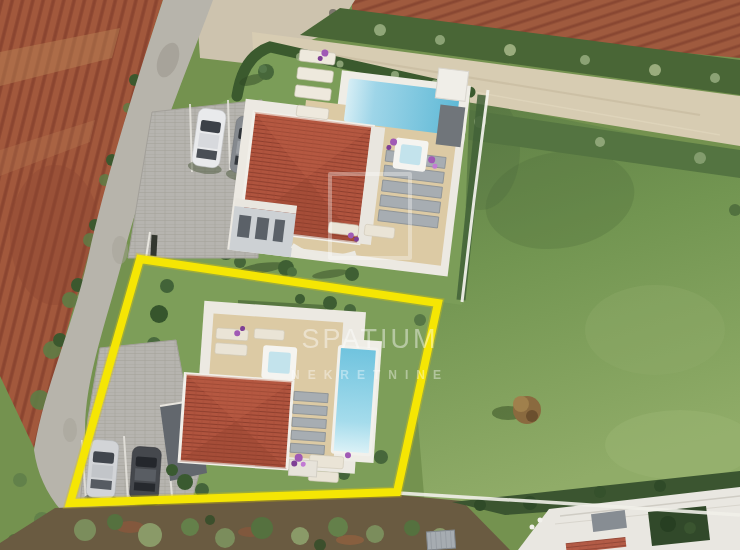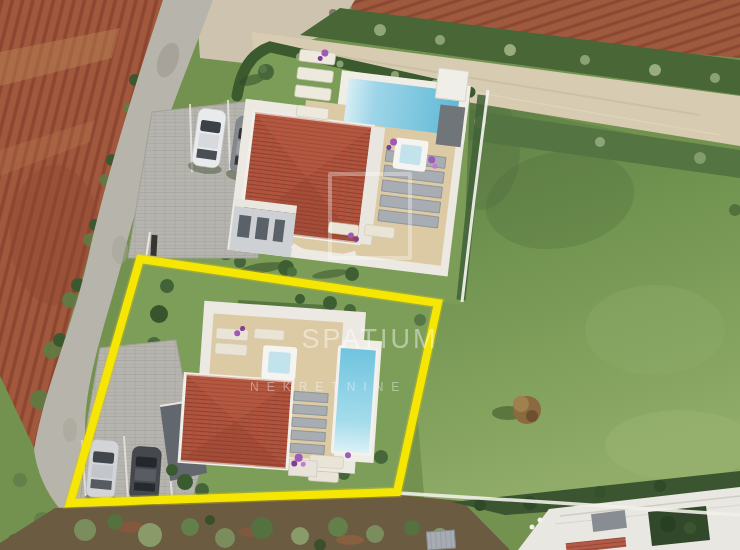--- a/index.html
+++ b/index.html
@@ -12,22 +12,22 @@
   .wm-logo{
     left:328px;top:172px;width:76px;height:80px;
     border:4px solid rgba(255,255,255,.33);border-radius:2px;
   }
   .wm-brand{
     left:250px;top:324px;width:240px;text-align:center;
     font-size:27px;letter-spacing:3px;font-weight:400;
     color:rgba(255,255,255,.44);
   }
   .wm-tag{
-    left:250px;top:380px;width:240px;text-align:left;
-    font-size:12px;letter-spacing:8px;font-weight:400;
+    left:250px;top:368px;width:240px;text-align:center;
+    font-size:12px;letter-spacing:8px;font-weight:700;
     color:rgba(255,255,255,.40);
   }
   .hl{fill:none;stroke:#F5E604;stroke-width:8;stroke-linejoin:miter;}
   .hl-under{fill:none;stroke:#d8c308;stroke-width:11;opacity:.35;stroke-linejoin:miter;}
 </style>
 </head>
 <body>
 
 <div class="stage">
 <svg width="740" height="550" viewBox="0 0 740 550">

